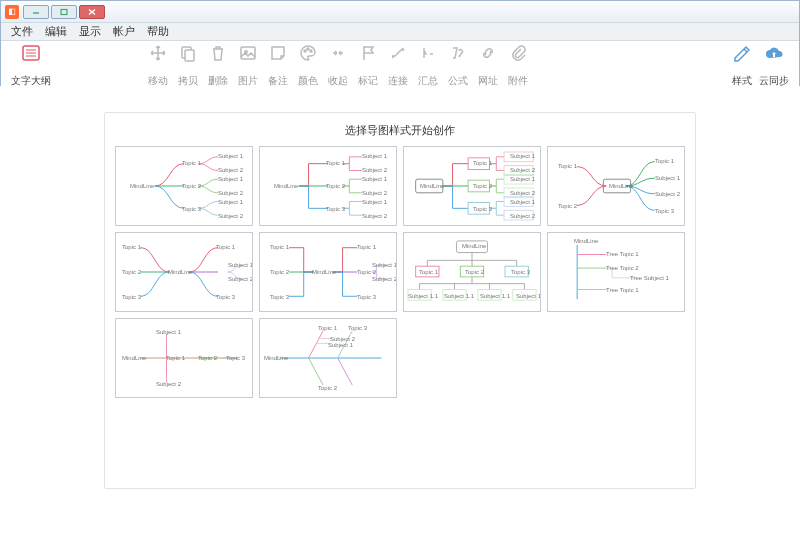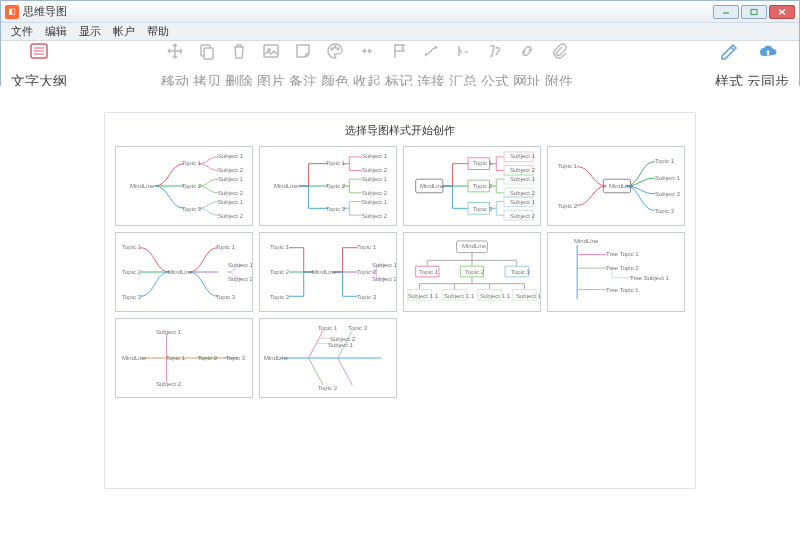--- a/index.html
+++ b/index.html
@@ -16,42 +16,41 @@
 
 
 .menubar { height:18px; background:#eef2f5; display:flex; align-items:center; padding:0 4px; font-size:11px; color:#333; border-bottom:1px solid #d5dde4; }
 .menubar span { padding:0 6px; cursor:pointer; }
 
 
 .toolbar { height:46px; background:#fff; display:flex; align-items:center; padding:0 8px; border-bottom:1px solid #d5dde4; }
 .toolbtn { display:flex; flex-direction:column; align-items:center; justify-content:center; min-width:30px; padding:0 2px; cursor:pointer; color:#999; }
 .toolbtn.active { color:#444; }
 .toolbtn .ticon { width:22px; height:22px; display:flex; align-items:center; justify-content:center; }
-.toolbtn .tlabel { font-size:14px; margin-top:12px; line-height:1; }
+.toolbtn .tlabel { font-size:10px; margin-top:12px; line-height:1; }
 .toolspacer { flex:1; }
 .toolgap { width:90px; }
 
 
 .main { position:absolute; top:86px; left:0; right:0; bottom:0; background:#fff; }
 .panel { position:absolute; left:104px; right:104px; top:26px; bottom:44px; border:1px solid #e0e4e8; border-radius:2px; padding:8px 10px 10px 10px; display:flex; flex-direction:column; }
 .panel-title { text-align:center; font-size:11px; color:#333; padding:2px 0 8px 0; }
 .grid { display:grid; grid-template-columns:repeat(4,1fr); gap:6px; }
 .thumb { border:1px solid #c6ccd2; height:80px; position:relative; overflow:hidden; cursor:pointer; background:#fff; }
 .thumb svg { position:absolute; inset:0; width:100%; height:100%; }
 .thumb .lbl { position:absolute; font-size:6px; color:#777; white-space:nowrap; }
 .panel-footer { position:absolute; right:12px; bottom:10px; display:flex; gap:8px; }
 .btn { border:1px solid #ccd2d8; border-radius:3px; padding:5px 10px; font-size:11px; cursor:pointer; background:#fff; display:flex; align-items:center; gap:4px; }
 .btn .ico { display:inline-flex; }
 </style>
 </head>
 <body>
 
 <div class="titlebar">
   <div class="appicon">◧</div>
-  <div class="title">思维导图</div>
   <div class="winbtns">
     <div class="winbtn">
         <svg viewBox="0 0 10 8">
           <line x1="2" y1="5" x2="8" y2="5" stroke="#4a6" stroke-width="1.4"></line>
         </svg>
       </div>
     <div class="winbtn">
         <svg viewBox="0 0 10 8">
           <rect x="2" y="1.5" width="6" height="5" fill="none" stroke="#4a6" stroke-width="1.2"></rect>
         </svg>

